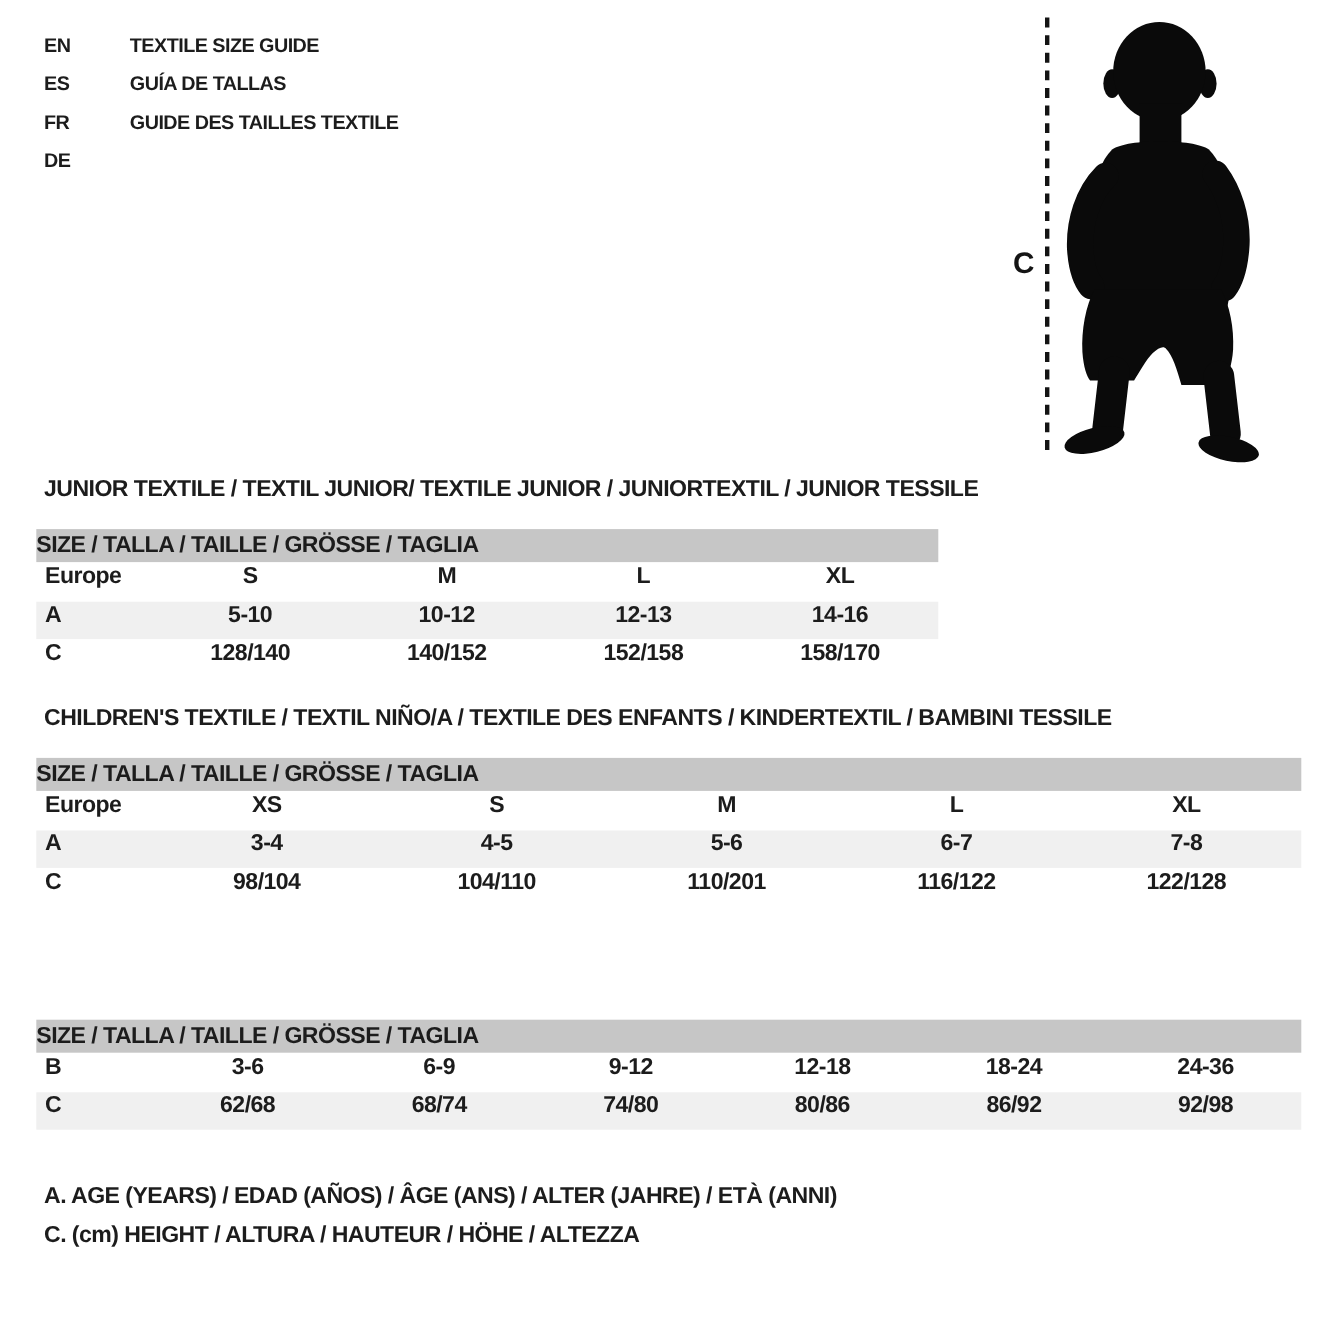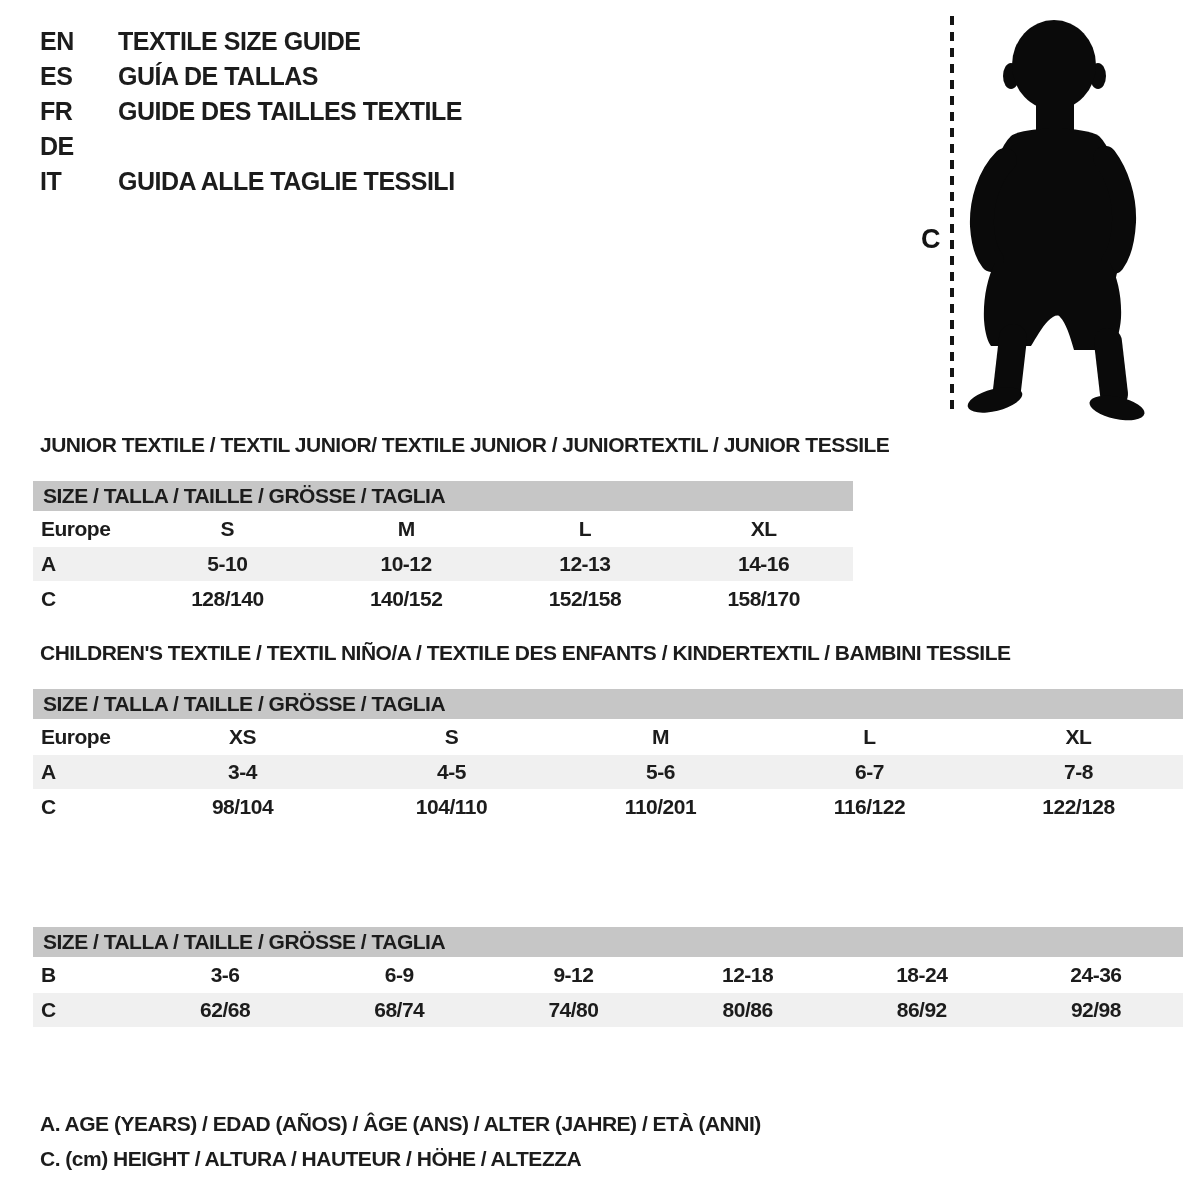--- a/index.html
+++ b/index.html
@@ -14,21 +14,21 @@
   body{
     position:relative;
     background:var(--page_bg);
     color:var(--text);
     font-family:"Liberation Sans", sans-serif;
     overflow:hidden;
   }
 
   
   .lang-list{position:absolute;left:40px;top:24px;}
-  .lang-row{display:flex;height:35px;align-items:center;font-size:25px;font-weight:700;letter-spacing:-0.5px;}
+  .lang-row{display:flex;height:35px;align-items:center;font-size:18px;font-weight:700;letter-spacing:-0.5px;}
   .lang-code{width:78px;flex:0 0 78px;}
 
   
   .figure-svg{position:absolute;left:895px;top:8px;width:260px;height:414px;}
   .sil-fill{fill:var(--silhouette);stroke:none;}
   .sil-stroke{fill:none;stroke:var(--silhouette);stroke-linecap:round;}
   .measure-line{stroke:#141414;stroke-width:4;stroke-dasharray:9 7;}
   .measure-label{font-family:"Liberation Sans",sans-serif;font-size:27px;font-weight:700;fill:#141414;}
 
   
@@ -38,30 +38,30 @@
   .title-babies{top:843px;line-height:31px;}
   .title-babies .tline{display:block;}
 
   
   .size-table{position:absolute;left:33px;}
   .t-junior{top:481px;width:820px;}
   .t-children{top:689px;width:1150px;}
   .t-babies{top:927px;width:1150px;}
   .size-bar{
     height:30px;line-height:30px;background:var(--header_bar_bg);
-    padding-left:10px;font-size:21px;font-weight:700;letter-spacing:-0.5px;
+    padding-left:0;font-size:21px;font-weight:700;letter-spacing:-0.5px;
   }
-  .trow{display:flex;height:34px;align-items:center;margin-top:1px;
+  .trow{display:flex;height:34px;margin-top:1px;
         font-size:21px;font-weight:700;letter-spacing:-0.5px;}
   .trow.alt{background:var(--alt_row_bg);}
   .tlabel{flex:0 0 105px;padding-left:8px;}
   .tcell{flex:1;text-align:center;}
 
   
-  .legend{position:absolute;left:40px;top:1106px;}
+  .legend{position:absolute;left:40px;top:1070px;}
   .legend-line{height:35px;line-height:35px;font-size:21px;font-weight:700;letter-spacing:-0.5px;white-space:nowrap;}
 </style>
 </head>
 <body>
 
 <div class="page">
 
   <div class="lang-list">
     <div class="lang-row">
       <span class="lang-code">EN</span>
@@ -70,24 +70,20 @@
     <div class="lang-row">
       <span class="lang-code">ES</span>
       <span class="lang-title">GUÍA DE TALLAS</span>
     </div>
     <div class="lang-row">
       <span class="lang-code">FR</span>
       <span class="lang-title">GUIDE DES TAILLES TEXTILE</span>
     </div>
     <div class="lang-row">
       <span class="lang-code">DE</span>
-    </div>
-    <div class="lang-row">
-      <span class="lang-code">IT</span>
-      <span class="lang-title">GUIDA ALLE TAGLIE TESSILI</span>
     </div>
   </div>
 
   <svg class="figure-svg" viewBox="0 0 260 414" aria-hidden="true">
     <line class="measure-line" x1="57" y1="8" x2="57" y2="404"></line>
     <text class="measure-label" x="26" y="240">C</text>
     <g>
 
       <ellipse class="sil-fill" cx="116" cy="68" rx="8" ry="13"></ellipse>
       <ellipse class="sil-fill" cx="203" cy="68" rx="8" ry="13"></ellipse>

